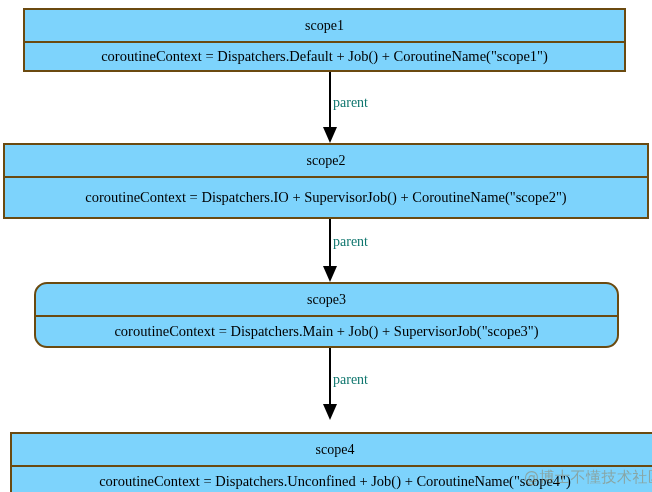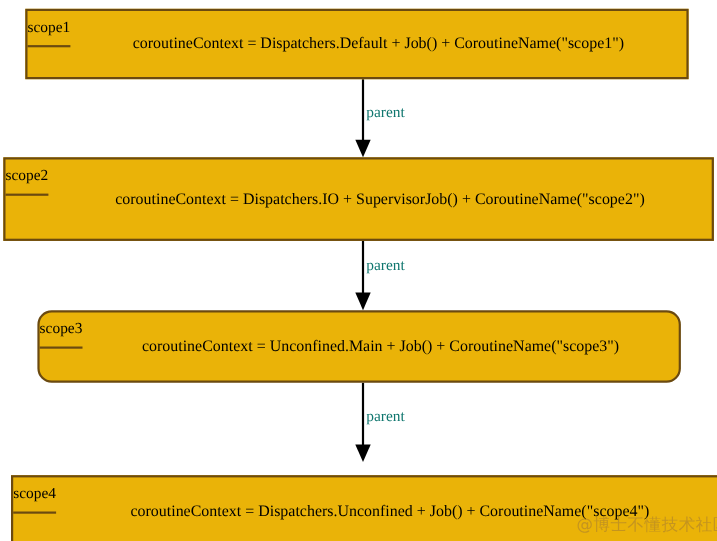--- a/index.html
+++ b/index.html
@@ -19,23 +19,24 @@
     position: absolute;
     left: 0; top: 0;
     width: 652px;
     height: 492px;
   }
 
   
   .node {
     position: absolute;
     box-sizing: border-box;
-    background: #eab308;
+    background: #7dd3fc;
     border: 2px solid #6B4A10;
     display: flex;
+    flex-direction: column;
   }
   .node-title {
     flex: 0 0 auto;
     height: 31px;
     line-height: 31px;
     text-align: center;
     font-size: 14px;
     color: #000000;
     border-bottom: 2px solid #6B4A10;
     white-space: nowrap;
@@ -132,21 +133,21 @@
     <div class="node-body">coroutineContext = Dispatchers.Default + Job() + CoroutineName("scope1")</div>
   </div>
 
   <div class="node" id="node-scope2">
     <div class="node-title">scope2</div>
     <div class="node-body">coroutineContext = Dispatchers.IO + SupervisorJob() + CoroutineName("scope2")</div>
   </div>
 
   <div class="node" id="node-scope3">
     <div class="node-title">scope3</div>
-    <div class="node-body">coroutineContext = Unconfined.Main + Job() + CoroutineName("scope3")</div>
+    <div class="node-body">coroutineContext = Dispatchers.Main + Job() + SupervisorJob("scope3")</div>
   </div>
 
   <div class="node" id="node-scope4">
     <div class="node-title">scope4</div>
     <div class="node-body">coroutineContext = Dispatchers.Unconfined + Job() + CoroutineName("scope4")</div>
   </div>
 
   <div id="watermark">@博士不懂技术社区</div>
 
 </div>

